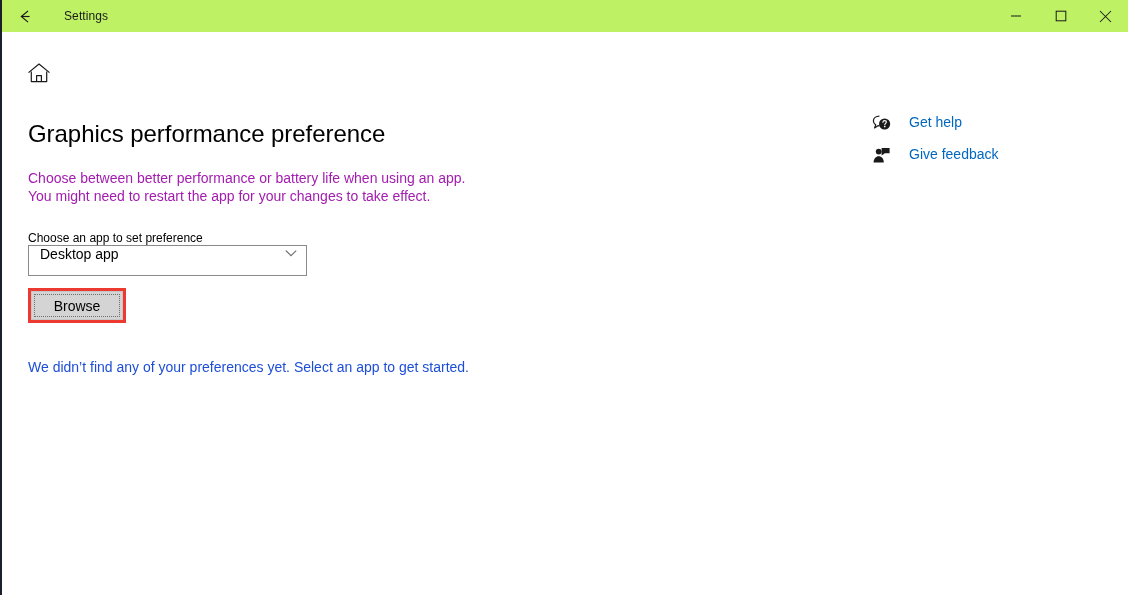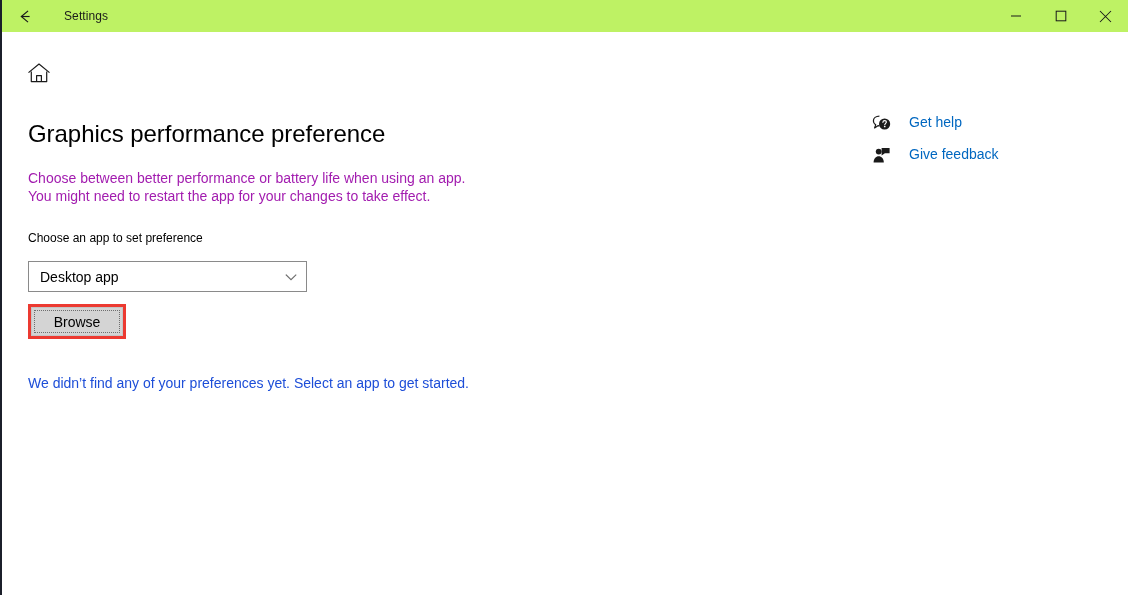--- a/index.html
+++ b/index.html
@@ -111,27 +111,27 @@
   #section-description div { white-space: nowrap; }
 
   #app-picker-label {
     margin-top: 26px;
     font-size: 12px;
     color: #000000;
     white-space: nowrap;
   }
 
   #app-select {
-    margin-top: 16px;
+    margin-top: 0;
     width: 279px;
     height: 31px;
     border: 1px solid #8a8a8a;
     background: #ffffff;
     display: flex;
-    align-items: center;
+    align-items: flex-start;
     padding: 0 8px 0 11px;
     cursor: default;
   }
   #app-select-value {
     flex: 1;
     font-size: 14px;
     color: #000000;
     white-space: nowrap;
   }
   #app-select-chevron { display: block; }

